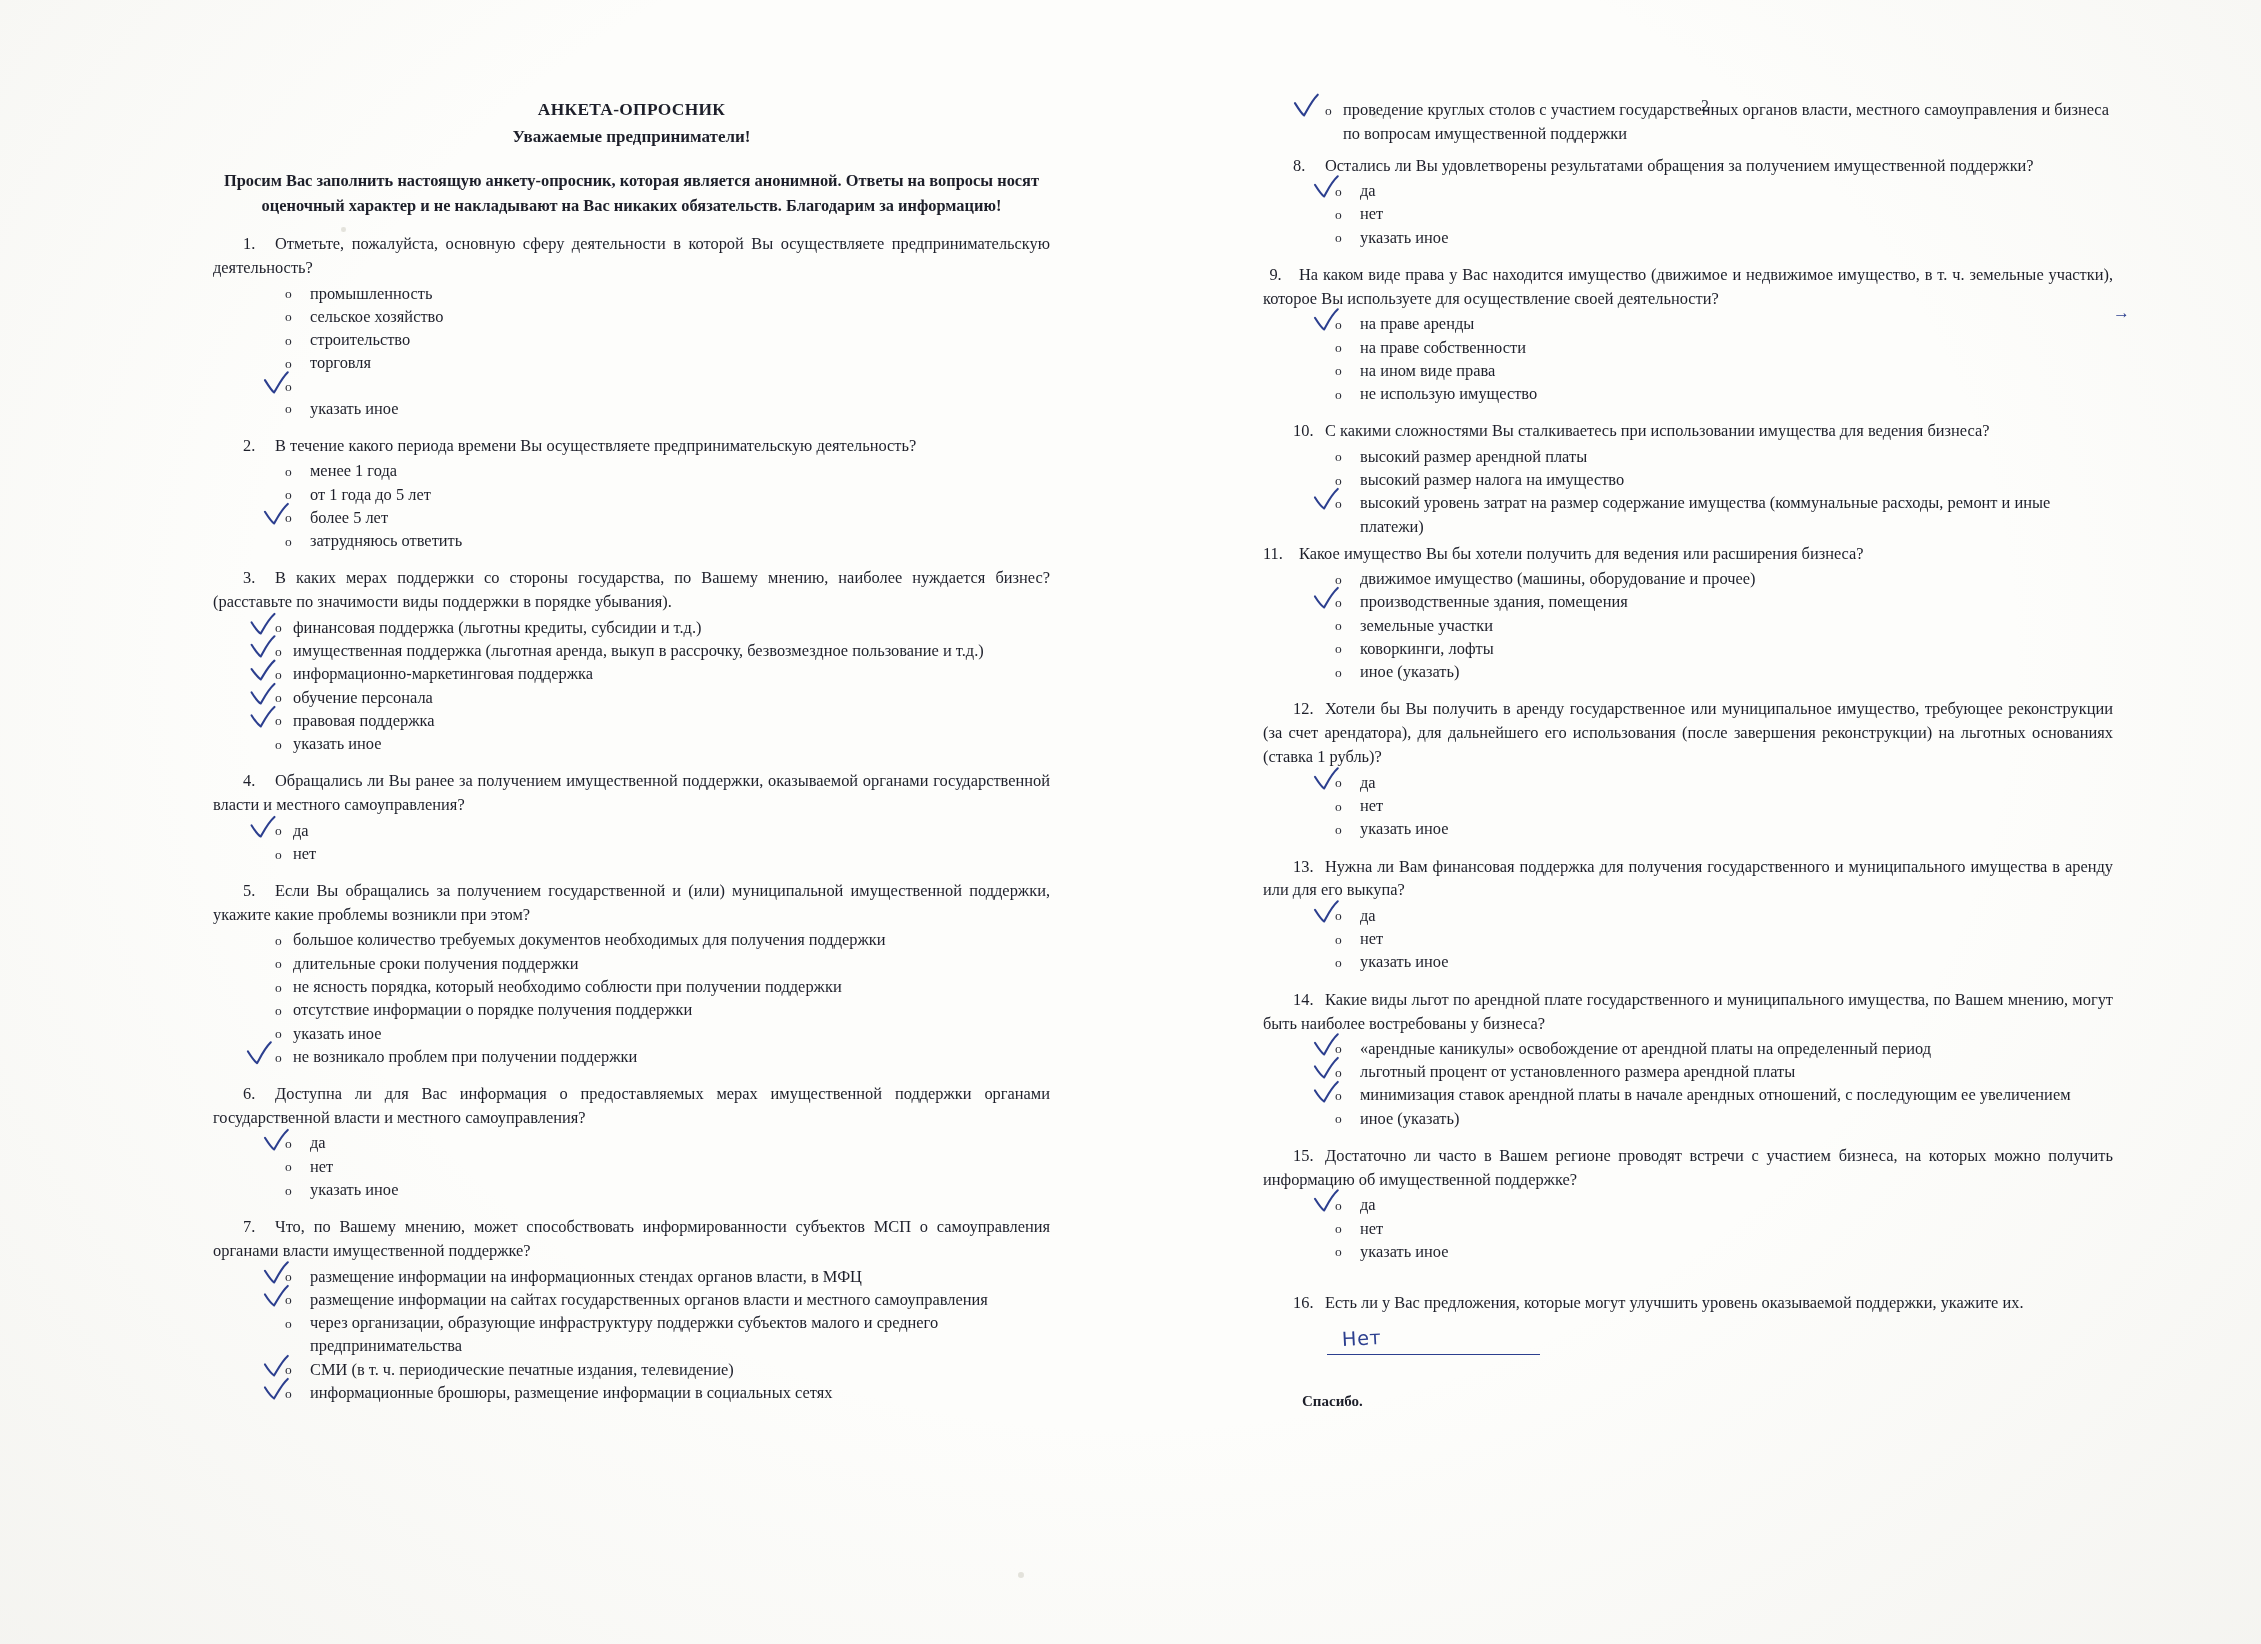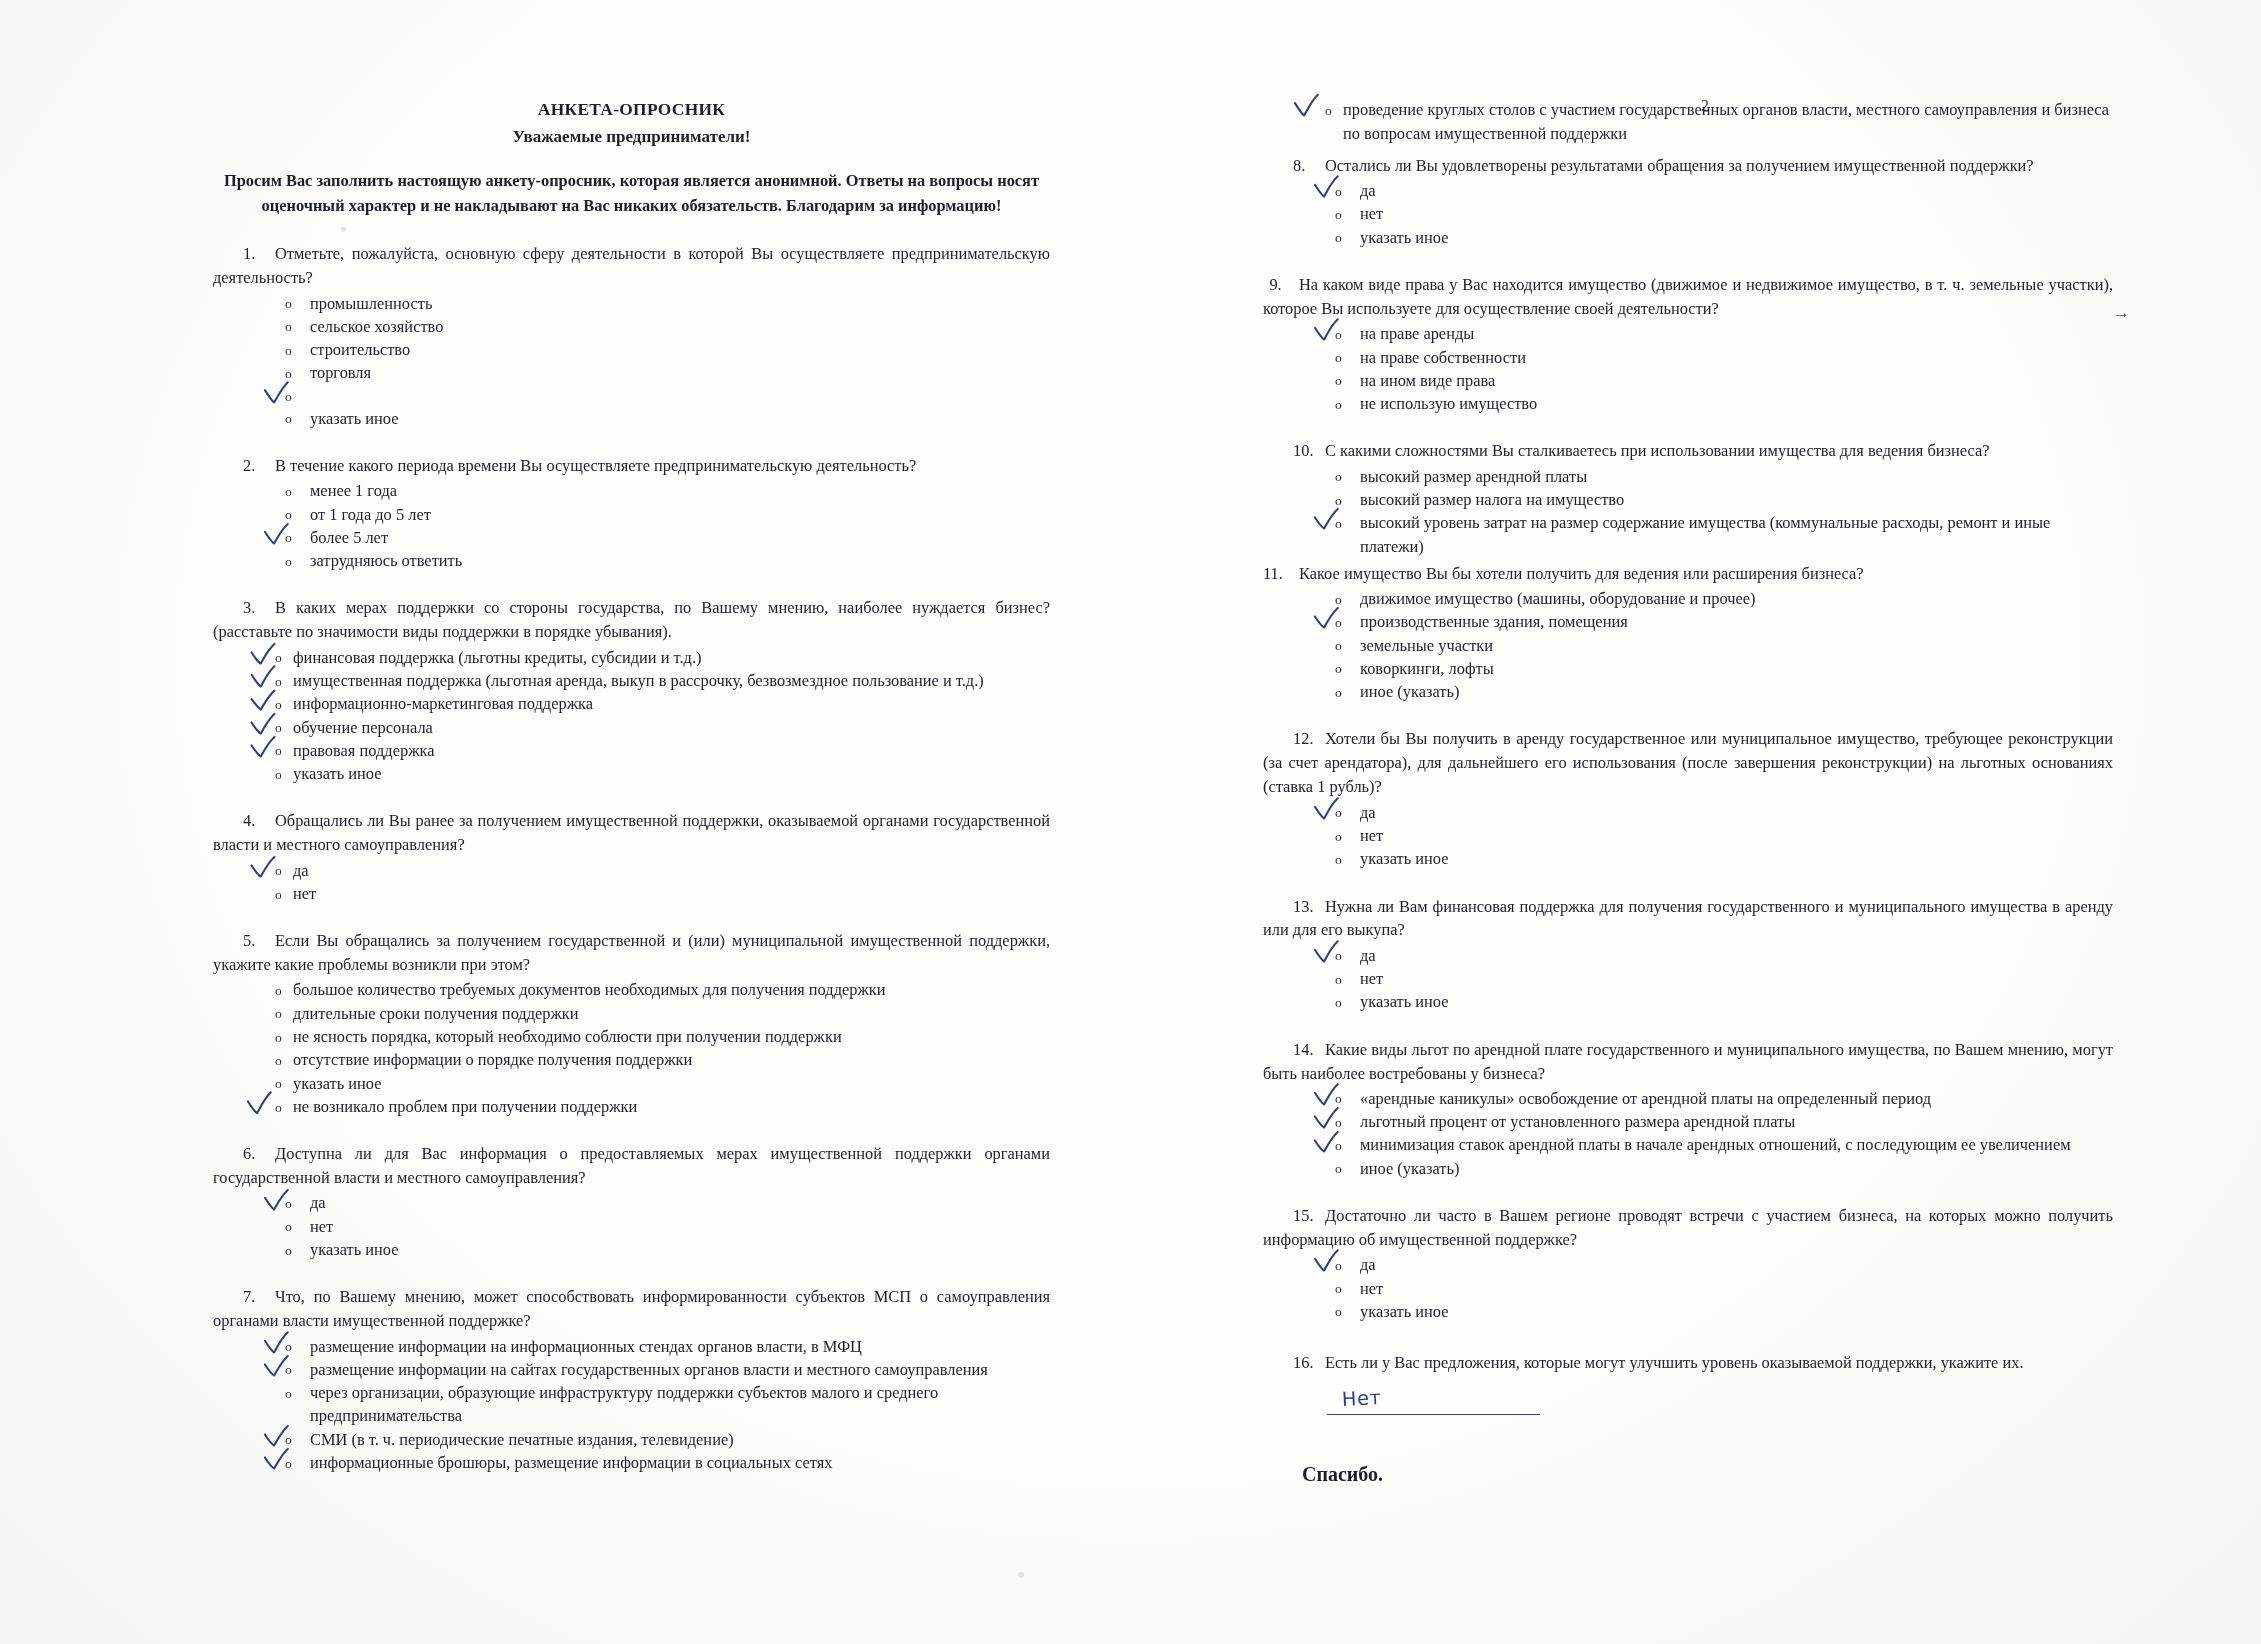--- a/index.html
+++ b/index.html
@@ -62,21 +62,21 @@
     margin-top: 2.6px;
   }
   .intro {
     text-align: center;
     font-weight: bold;
     font-size: 16.4px;
     margin-top: 19.3px;
     line-height: 1.5;
   }
   .q {
-    margin-top: 24px;
+    margin-top: 14px;
     position: relative;
     text-align: justify;
   }
   .q .num {
     display: inline-block;
     width: 62px;
     text-indent: 30px;
   }
   .q-text {
     display: inline;
@@ -140,23 +140,23 @@
     position: absolute;
     left: 79px;
     top: 1.3px;
     font-family: "DejaVu Sans", sans-serif;
     font-size: 19.3px;
     color: #2c3f8f;
     transform: rotate(-3deg);
     letter-spacing: 0.6px;
   }
   .thanks {
-    margin-top: 40px;
+    margin-top: 31px;
     font-weight: bold;
-    font-size: 20px;
+    font-size: 15px;
     padding-left: 39px;
   }
   .hang {
     padding-left: 0;
   }
   .arrow-mark {
     position: absolute;
     left: 2113px;
     top: 303px;
     font-size: 17px;

